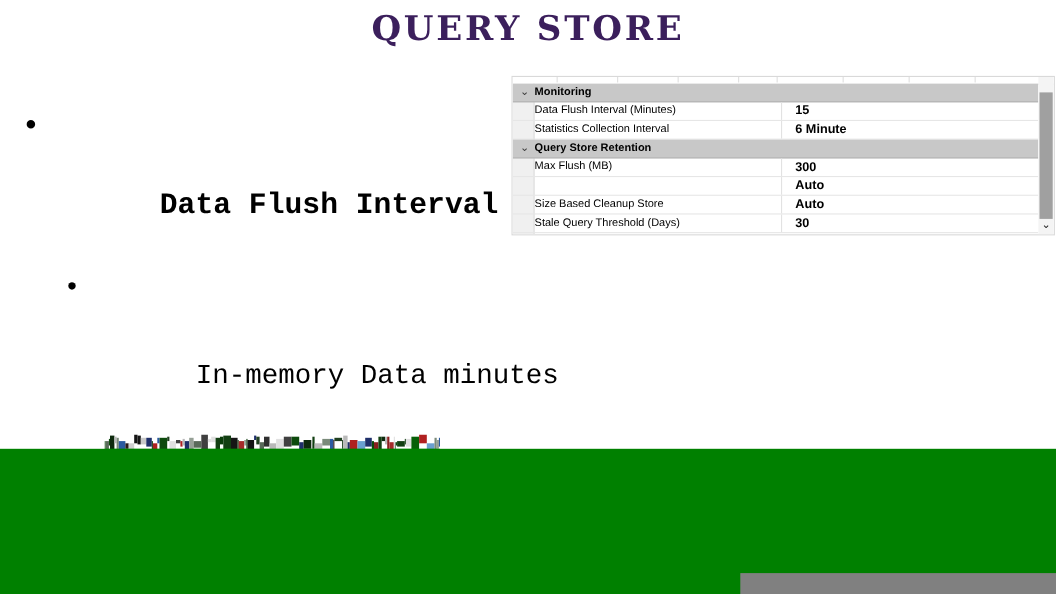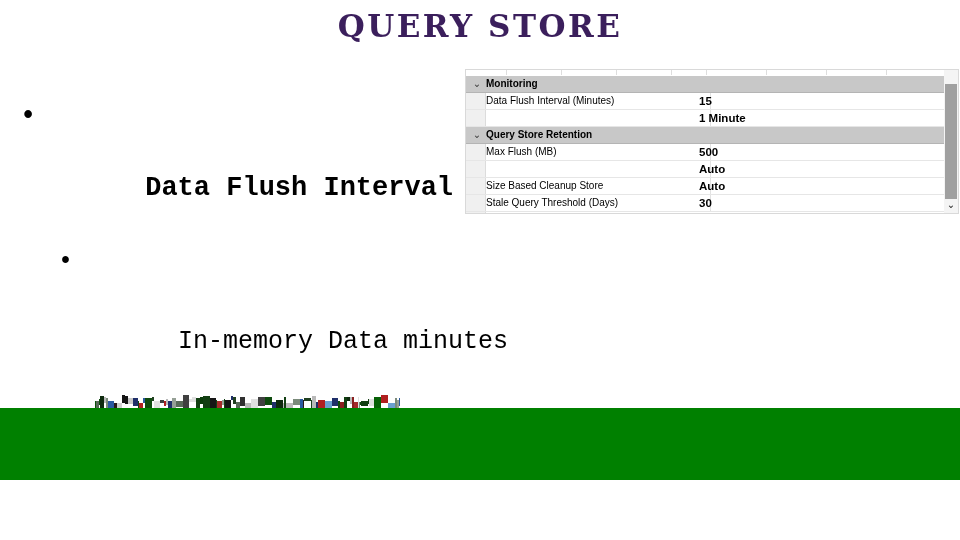--- a/index.html
+++ b/index.html
@@ -6,21 +6,21 @@
     margin: 0;
     padding: 0;
     background: #ffffff;
   }
   body {
     font-family: "Liberation Mono", "DejaVu Sans Mono", monospace;
   }
   #slide {
     position: relative;
     width: 960px;
-    height: 480px;
+    height: 540px;
     overflow: hidden;
     background: #ffffff;
   }
 
   
   #slide-title {
     position: absolute;
     left: 0;
     top: 8px;
     width: 960px;
@@ -138,21 +138,21 @@
     top: 0;
     font-size: 10px;
     color: #000000;
   }
   .prow.cat .pname {
     left: 20px;
     font-weight: bold;
   }
   .prow .pval {
     position: absolute;
-    left: 233px;
+    left: 257px;
     top: 0;
     font-size: 11.5px;
     font-weight: bold;
     color: #000000;
   }
   .prow .vsep {
     position: absolute;
     left: 244px;
     top: 0;
     width: 1px;
@@ -351,31 +351,32 @@
           <span class="vsep"></span>
           <span class="pname">Monitoring</span>
         </div>
         <div class="prow">
           <span class="vsep"></span>
           <span class="pname">Data Flush Interval (Minutes)</span>
           <span class="pval">15</span>
         </div>
         <div class="prow">
           <span class="vsep"></span>
-          <span class="pval">1 Minute</span>
+          <span class="pname">Statistics Collection Interval</span>
+          <span class="pval">6 Minute</span>
         </div>
         <div class="prow cat">
           <span class="chev">⌄</span>
           <span class="vsep"></span>
           <span class="pname">Query Store Retention</span>
         </div>
         <div class="prow">
           <span class="vsep"></span>
           <span class="pname">Max Flush (MB)</span>
-          <span class="pval">500</span>
+          <span class="pval">300</span>
         </div>
         <div class="prow">
           <span class="vsep"></span>
           <span class="pval">Auto</span>
         </div>
         <div class="prow">
           <span class="vsep"></span>
           <span class="pname">Size Based Cleanup Store</span>
           <span class="pval">Auto</span>
         </div>

